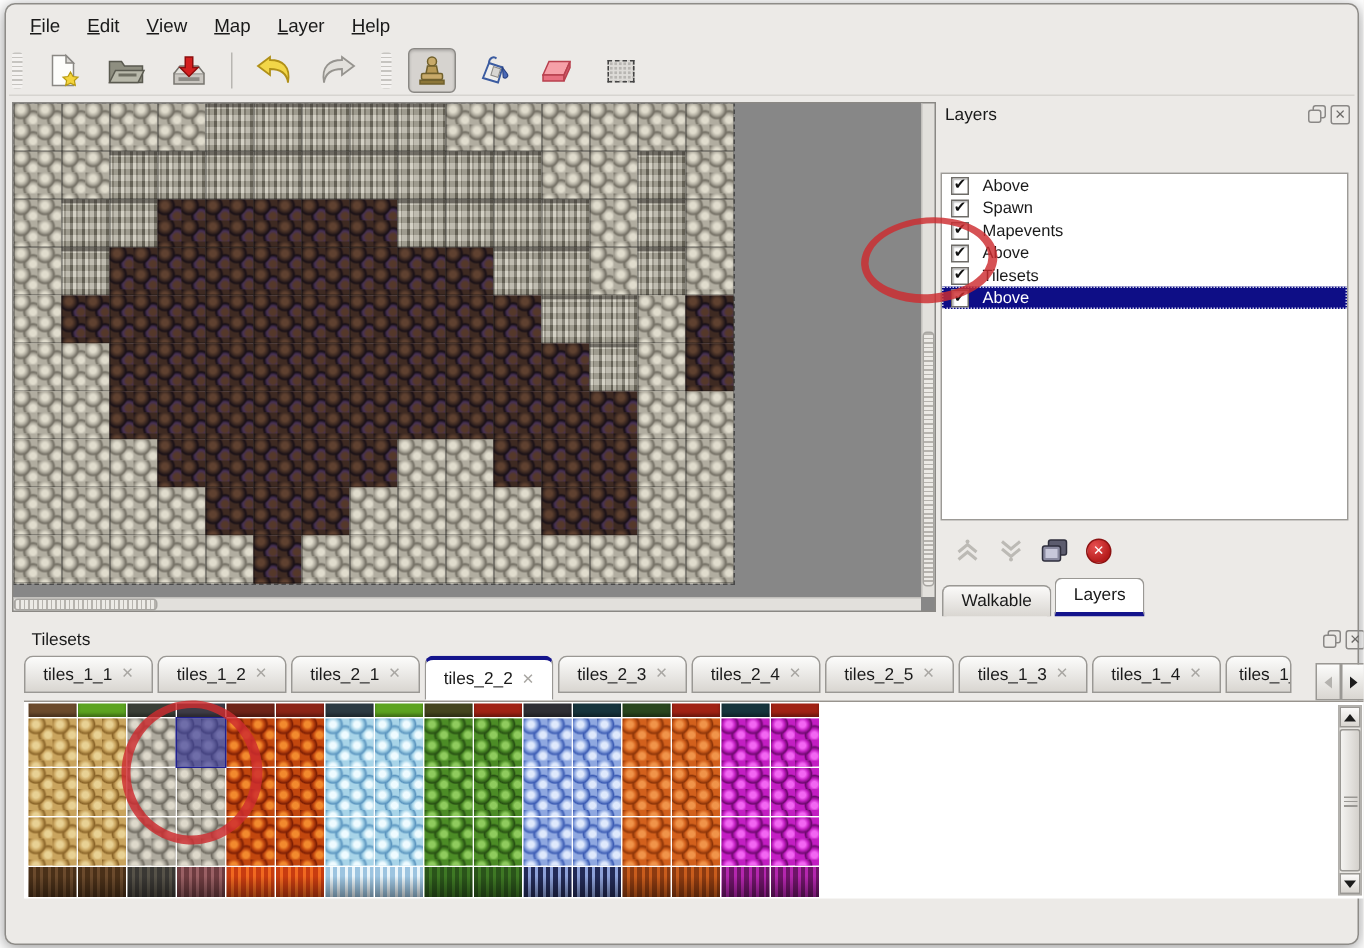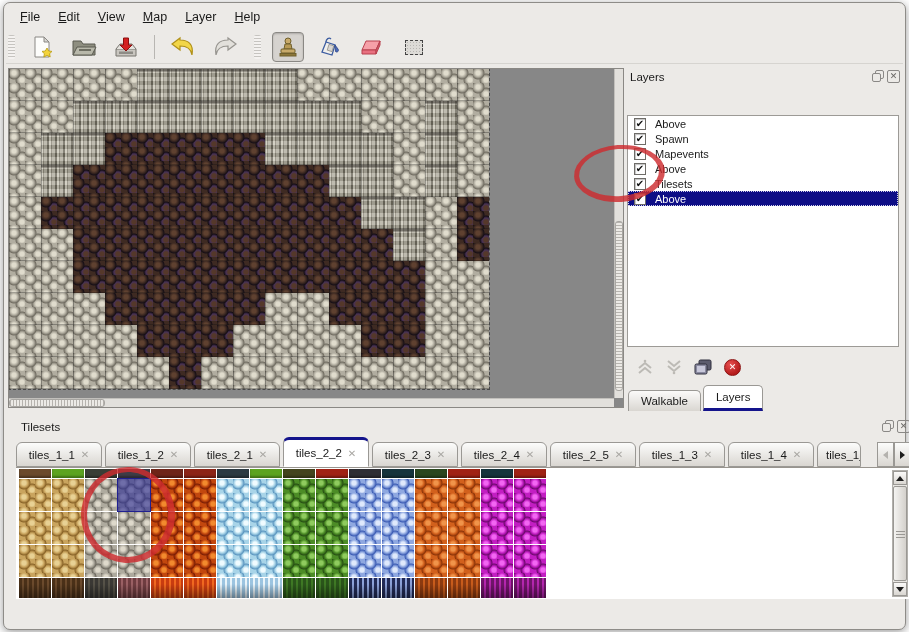--- a/index.html
+++ b/index.html
@@ -73,21 +73,21 @@
   .layer-row.sel .cb{color:#111;}
   .layer-name{margin-left:9px;font-size:11px;}
   .lp-buttons{position:absolute;left:2px;top:284px;height:30px;display:flex;align-items:center;gap:11px;padding-left:8px;}
   .del-ico{width:15px;height:15px;border-radius:50%;background:radial-gradient(circle at 35% 30%,#e85050,#b51c1c 70%);border:1px solid #8c1212;color:#fff;font-size:9px;font-weight:bold;line-height:15px;text-align:center;}
   .lp-tabs{position:absolute;left:2px;top:317px;display:flex;align-items:flex-end;}
   .lp-tab{height:20px;padding:0 12px;display:flex;align-items:center;font-size:11.5px;background:linear-gradient(180deg,#fbfaf9,#d9d6d1);border:1px solid #9a9894;border-bottom:none;border-radius:5px 5px 0 0;margin-right:2px;}
   .lp-tab.active{background:#fff;height:22px;border-bottom:3px solid #14148c;}
 
   
   .tilesets-panel{position:absolute;left:15px;top:418px;width:897px;height:182px;}
-  .ts-tabbar{position:absolute;left:1px;top:19px;right:40px;height:30px;display:flex;align-items:flex-end;overflow:hidden;}
+  .ts-tabbar{position:absolute;left:1px;top:19px;right:40px;height:30px;display:flex;align-items:flex-start;overflow:hidden;}
   .ts-tab{height:25px;flex:0 0 86px;display:flex;align-items:center;justify-content:center;gap:6px;font-size:11.5px;
     background:linear-gradient(180deg,#fcfcfb,#d9d6d1);border:1px solid #9a9894;border-radius:6px 6px 0 0;margin-right:3px;box-sizing:border-box;white-space:nowrap;overflow:hidden;}
   .ts-tab.active{height:30px;background:#fff;border-top:3px solid #14148c;border-bottom:1px solid #fff;z-index:3;}
   .ts-tab.trunc{flex:0 0 44px;justify-content:flex-start;padding-left:8px;}
   .tab-x{color:#a8a6a2;font-size:10px;font-weight:bold;}
   .ts-scrollbtns{position:absolute;right:1px;top:24px;height:25px;display:flex;}
   .ts-sb{width:17px;height:25px;border:1px solid #9a9894;background:linear-gradient(180deg,#fcfcfb,#d9d6d1);display:flex;align-items:center;justify-content:center;box-sizing:border-box;}
   .tri-l{width:0;height:0;border-top:4px solid rgba(0,0,0,0);border-bottom:4px solid rgba(0,0,0,0);border-right:5px solid #b4b2ae;}
   .tri-r{width:0;height:0;border-top:4px solid rgba(0,0,0,0);border-bottom:4px solid rgba(0,0,0,0);border-left:5px solid #1c1c1c;}
   .ts-view{position:absolute;left:1px;top:49px;right:1px;height:131px;background:#fff;border-top:1px solid #98948e;}

